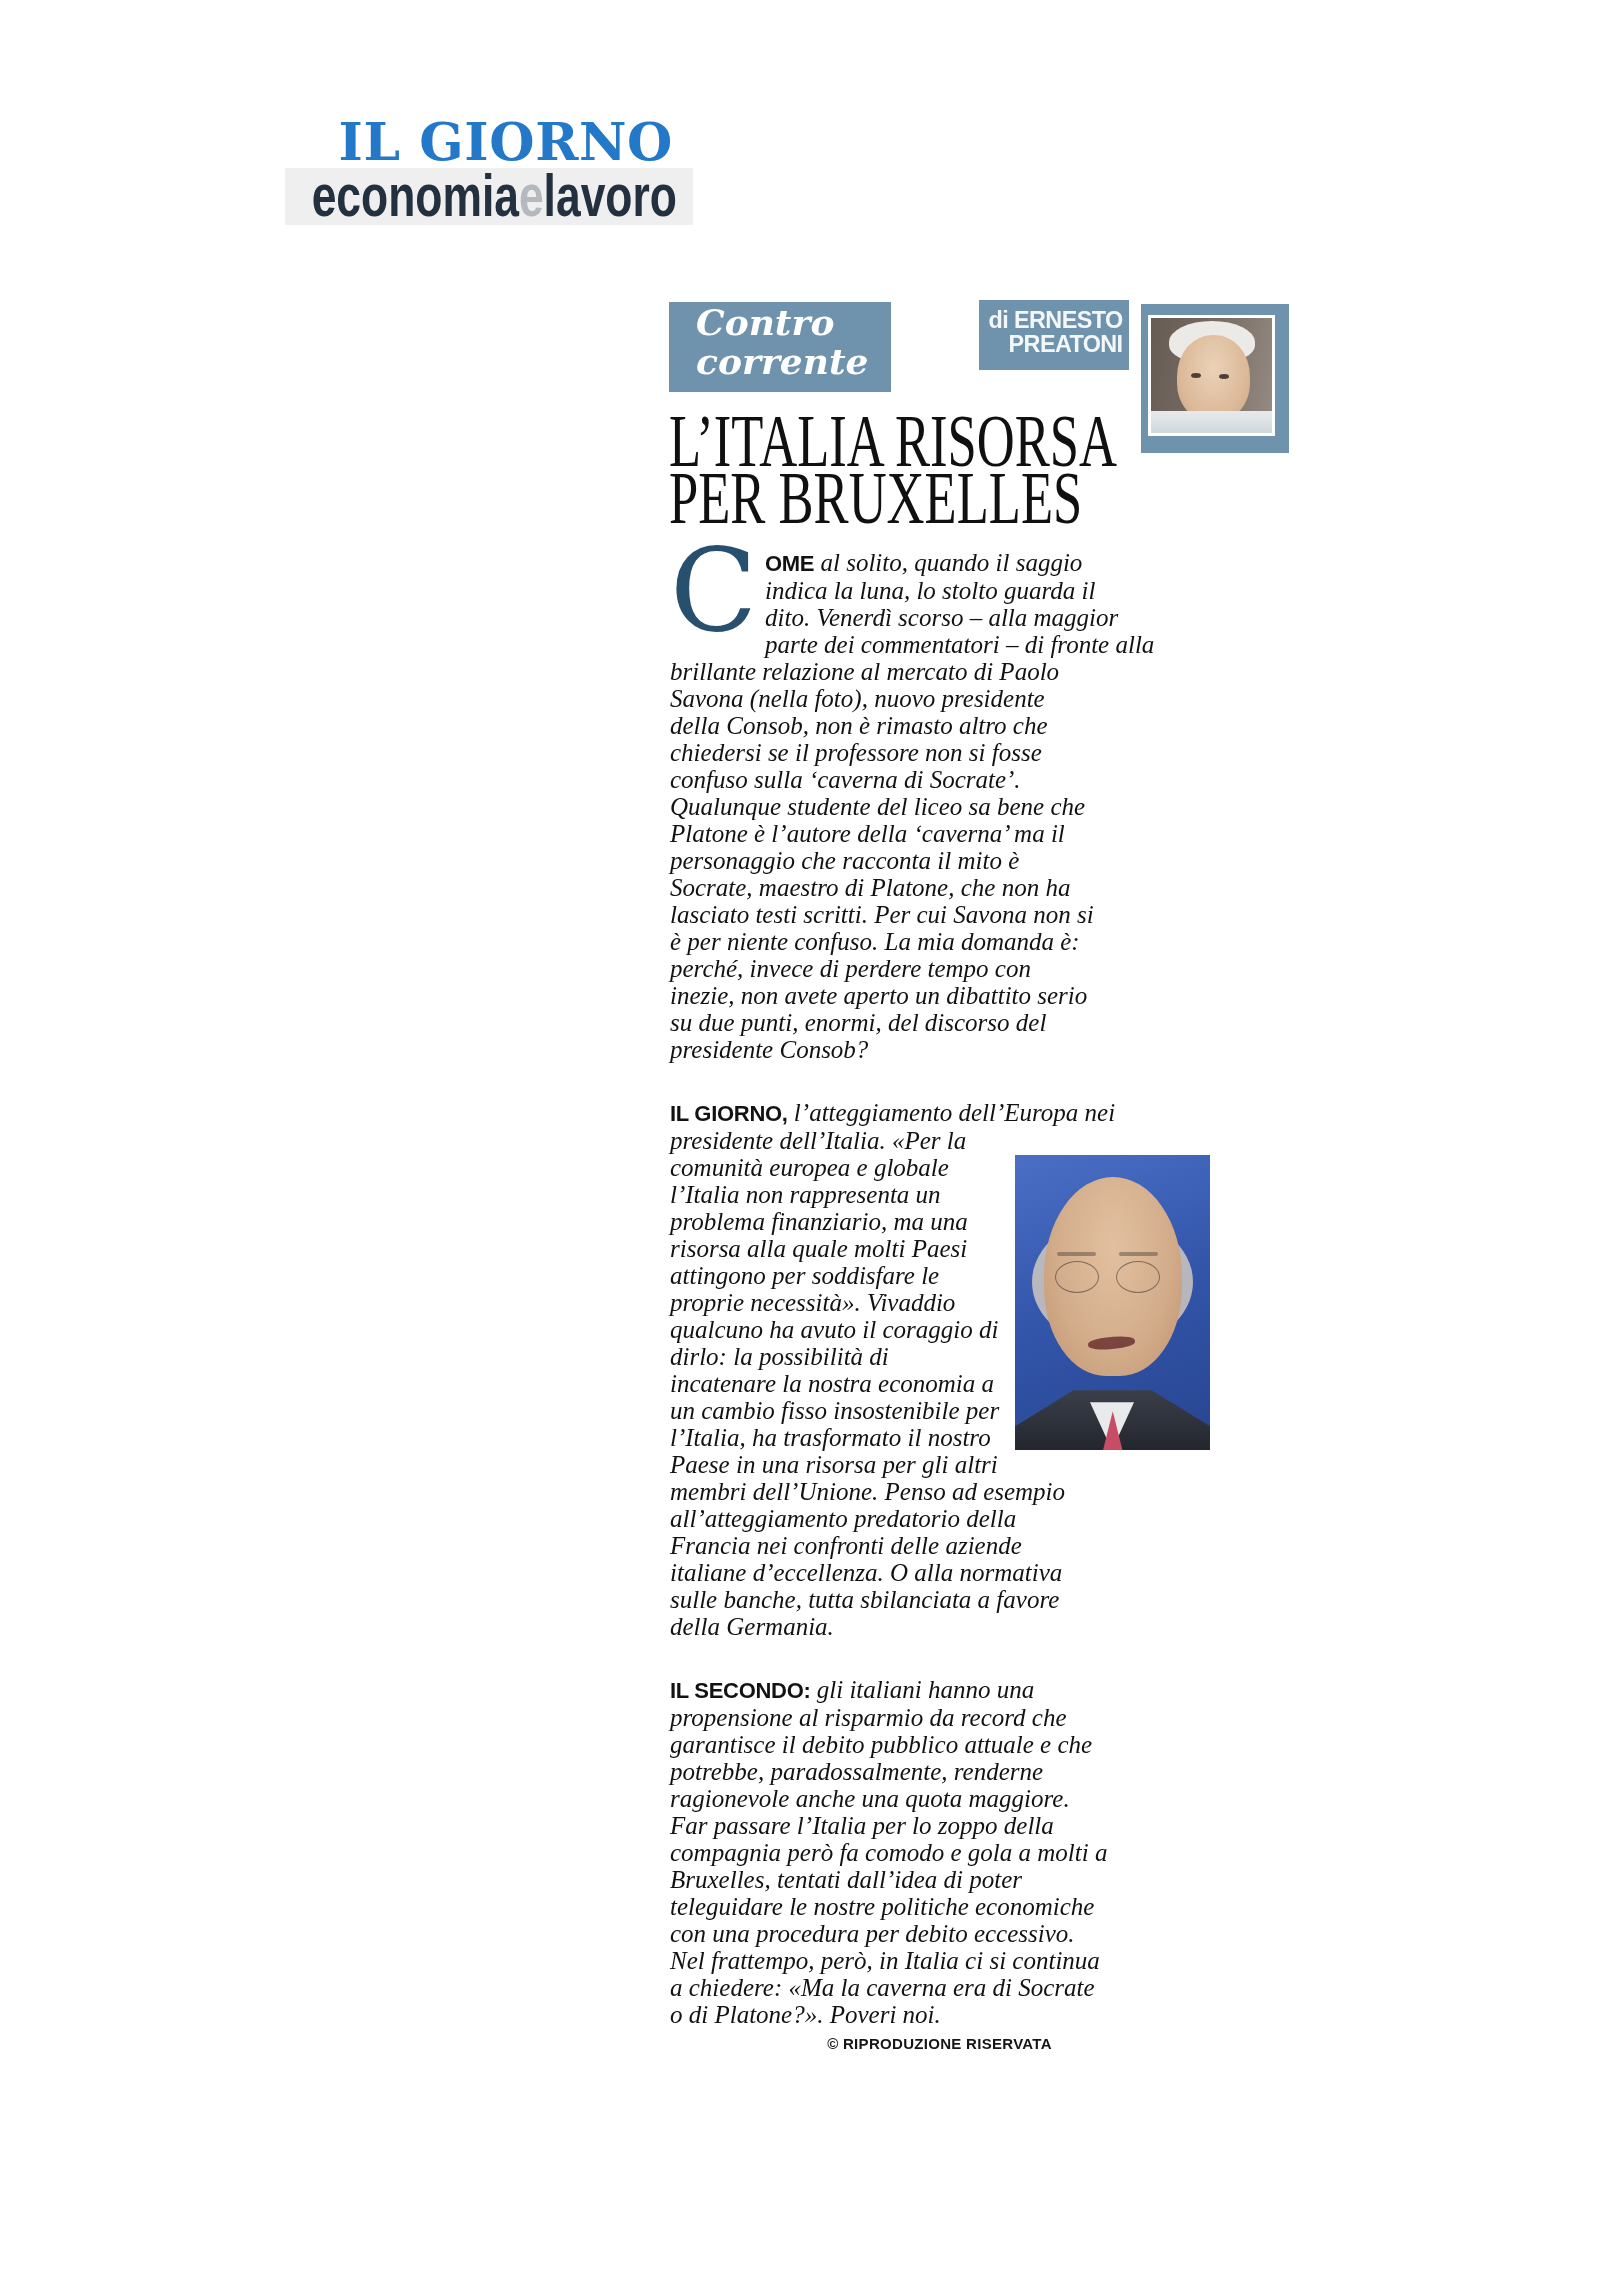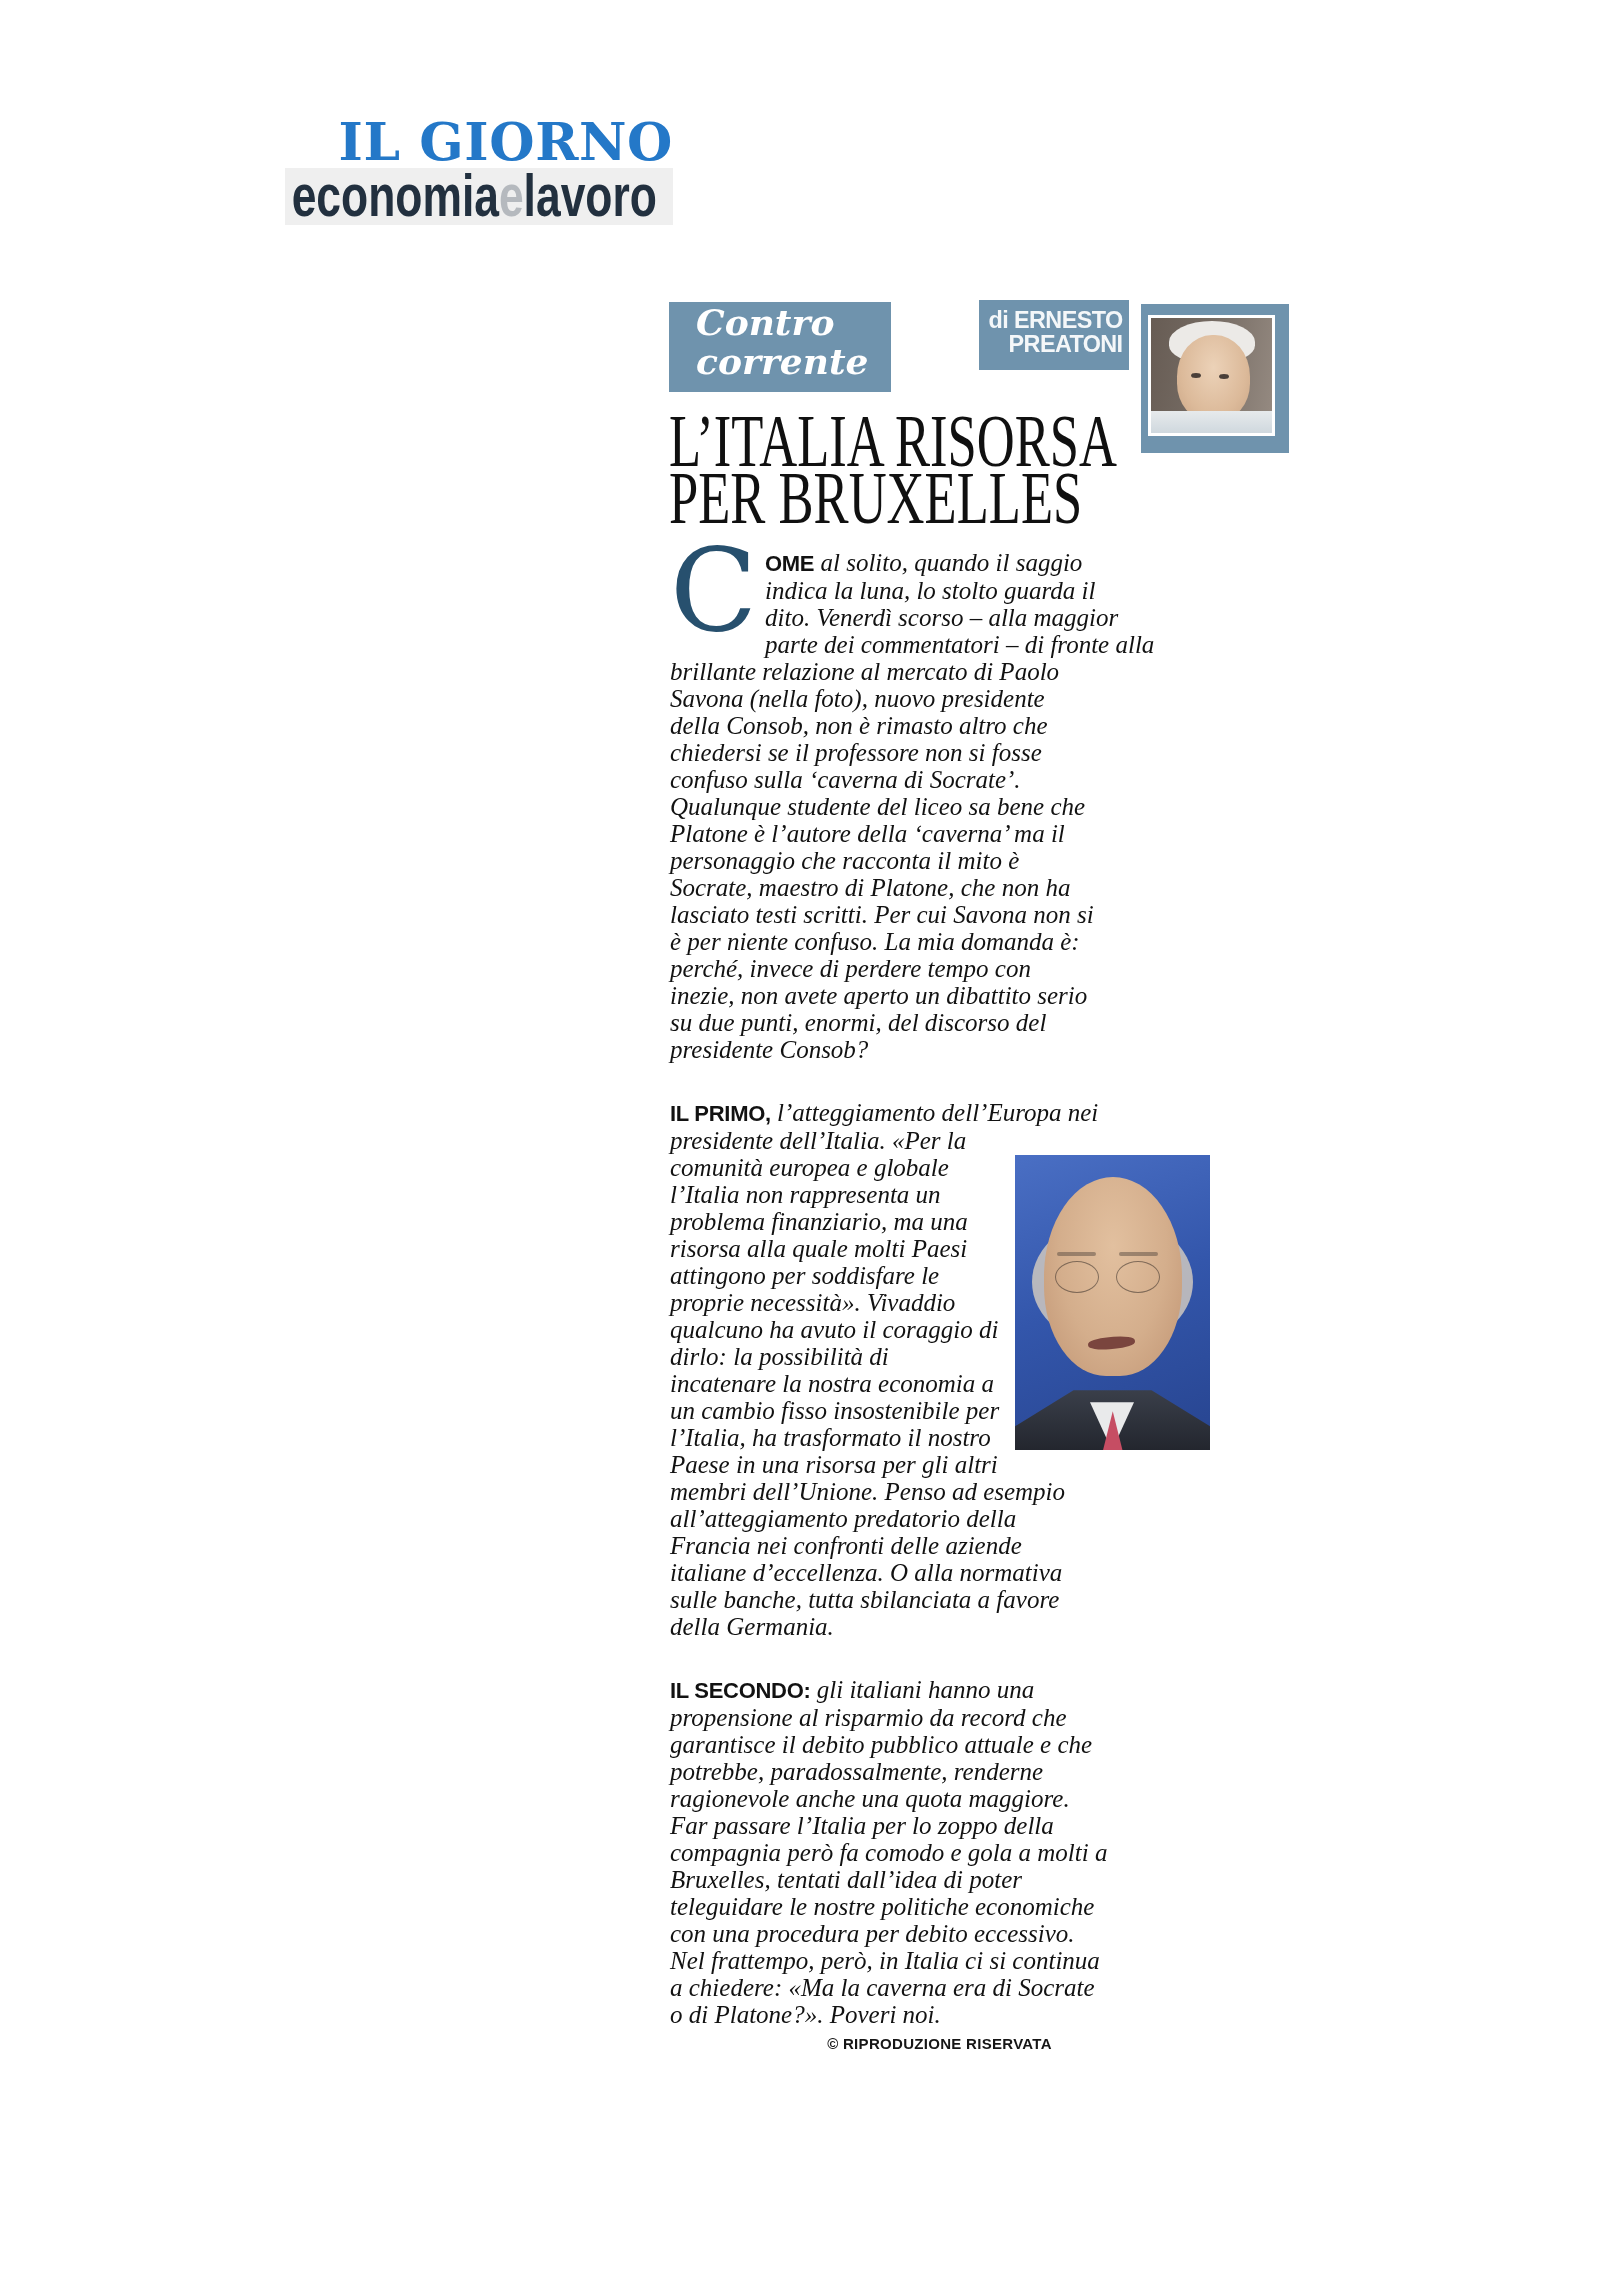--- a/index.html
+++ b/index.html
@@ -8,21 +8,21 @@
   }
   html,body{margin:0;padding:0;background:#ffffff;}
   #page{position:relative;width:1621px;height:2273px;background:#fff;overflow:hidden;
         font-family:"Liberation Serif",serif;}
 
   
   .masthead-title{position:absolute;left:285px;top:121px;width:388px;text-align:right;
     font-family:"DejaVu Serif",serif;font-weight:700;font-size:52px;line-height:42px;
     color:var(--masthead-blue);letter-spacing:0.6px;white-space:nowrap;}
   .section-strip{position:absolute;left:285px;top:168px;width:388px;height:57px;
-    background:var(--strip);overflow:visible;}
+    background:var(--strip);overflow:visible;padding-left:20px;}
   .section-text{display:inline-block;white-space:nowrap;transform:scaleX(.74);
     transform-origin:left center;font-family:"Liberation Sans",sans-serif;font-weight:700;
     font-size:60px;line-height:56px;color:var(--navy);padding-left:9px;}
   .section-text .mid-e{color:var(--egray);}
 
   
   .contro-box{position:absolute;left:669px;top:302px;width:222px;height:90px;
     background:var(--box-blue);}
   .contro-box .badge-text{display:block;padding:1.3px 0 0 27px;
     font-family:"DejaVu Serif",serif;font-style:italic;font-weight:700;
@@ -119,21 +119,21 @@
       <span class="ap-eye" style="left:68px;top:56px;"></span>
       <span class="ap-shirt"></span>
     </span>
   </div>
 
   <div class="headline">L’ITALIA RISORSA<br>PER BRUXELLES</div>
 
   <div class="article">
     <p><span class="dropcap">C</span><span class="lead">OME</span><span> al solito, quando il saggio</span><br><span>indica la luna, lo stolto guarda il<br>dito. Venerdì scorso – alla maggior<br>parte dei commentatori – di fronte alla<br>brillante relazione al mercato di Paolo</span><br><span>Savona </span><span class="bold-it">(nella foto),</span><span> nuovo presidente</span><br><span>della Consob, non è rimasto altro che<br>chiedersi se il professore non si fosse<br>confuso sulla ‘caverna di Socrate’.<br>Qualunque studente del liceo sa bene che<br>Platone è l’autore della ‘caverna’ ma il<br>personaggio che racconta il mito è<br>Socrate, maestro di Platone, che non ha<br>lasciato testi scritti. Per cui Savona non si<br>è per niente confuso. La mia domanda è:<br>perché, invece di perdere tempo con<br>inezie, non avete aperto un dibattito serio<br>su due punti, enormi, del discorso del<br>presidente Consob?</span></p>
 
-    <p><span class="lead">IL PRIMO,</span><span> l’atteggiamento dell’Europa nei</span><br><span>presidente dell’Italia. «Per la</span><br><span class="savona-photo">
+    <p><span class="lead">IL GIORNO,</span><span> l’atteggiamento dell’Europa nei</span><br><span>presidente dell’Italia. «Per la</span><br><span class="savona-photo">
           <span class="sv-hair"></span>
           <span class="sv-face"></span>
           <span class="sv-brow" style="left:42px;"></span>
           <span class="sv-brow" style="left:104px;"></span>
           <span class="sv-eye" style="left:40px;"></span>
           <span class="sv-eye" style="left:101px;"></span>
           <span class="sv-mouth"></span>
           <span class="sv-suit"></span>
           <span class="sv-shirt"></span>
           <span class="sv-tie"></span>

